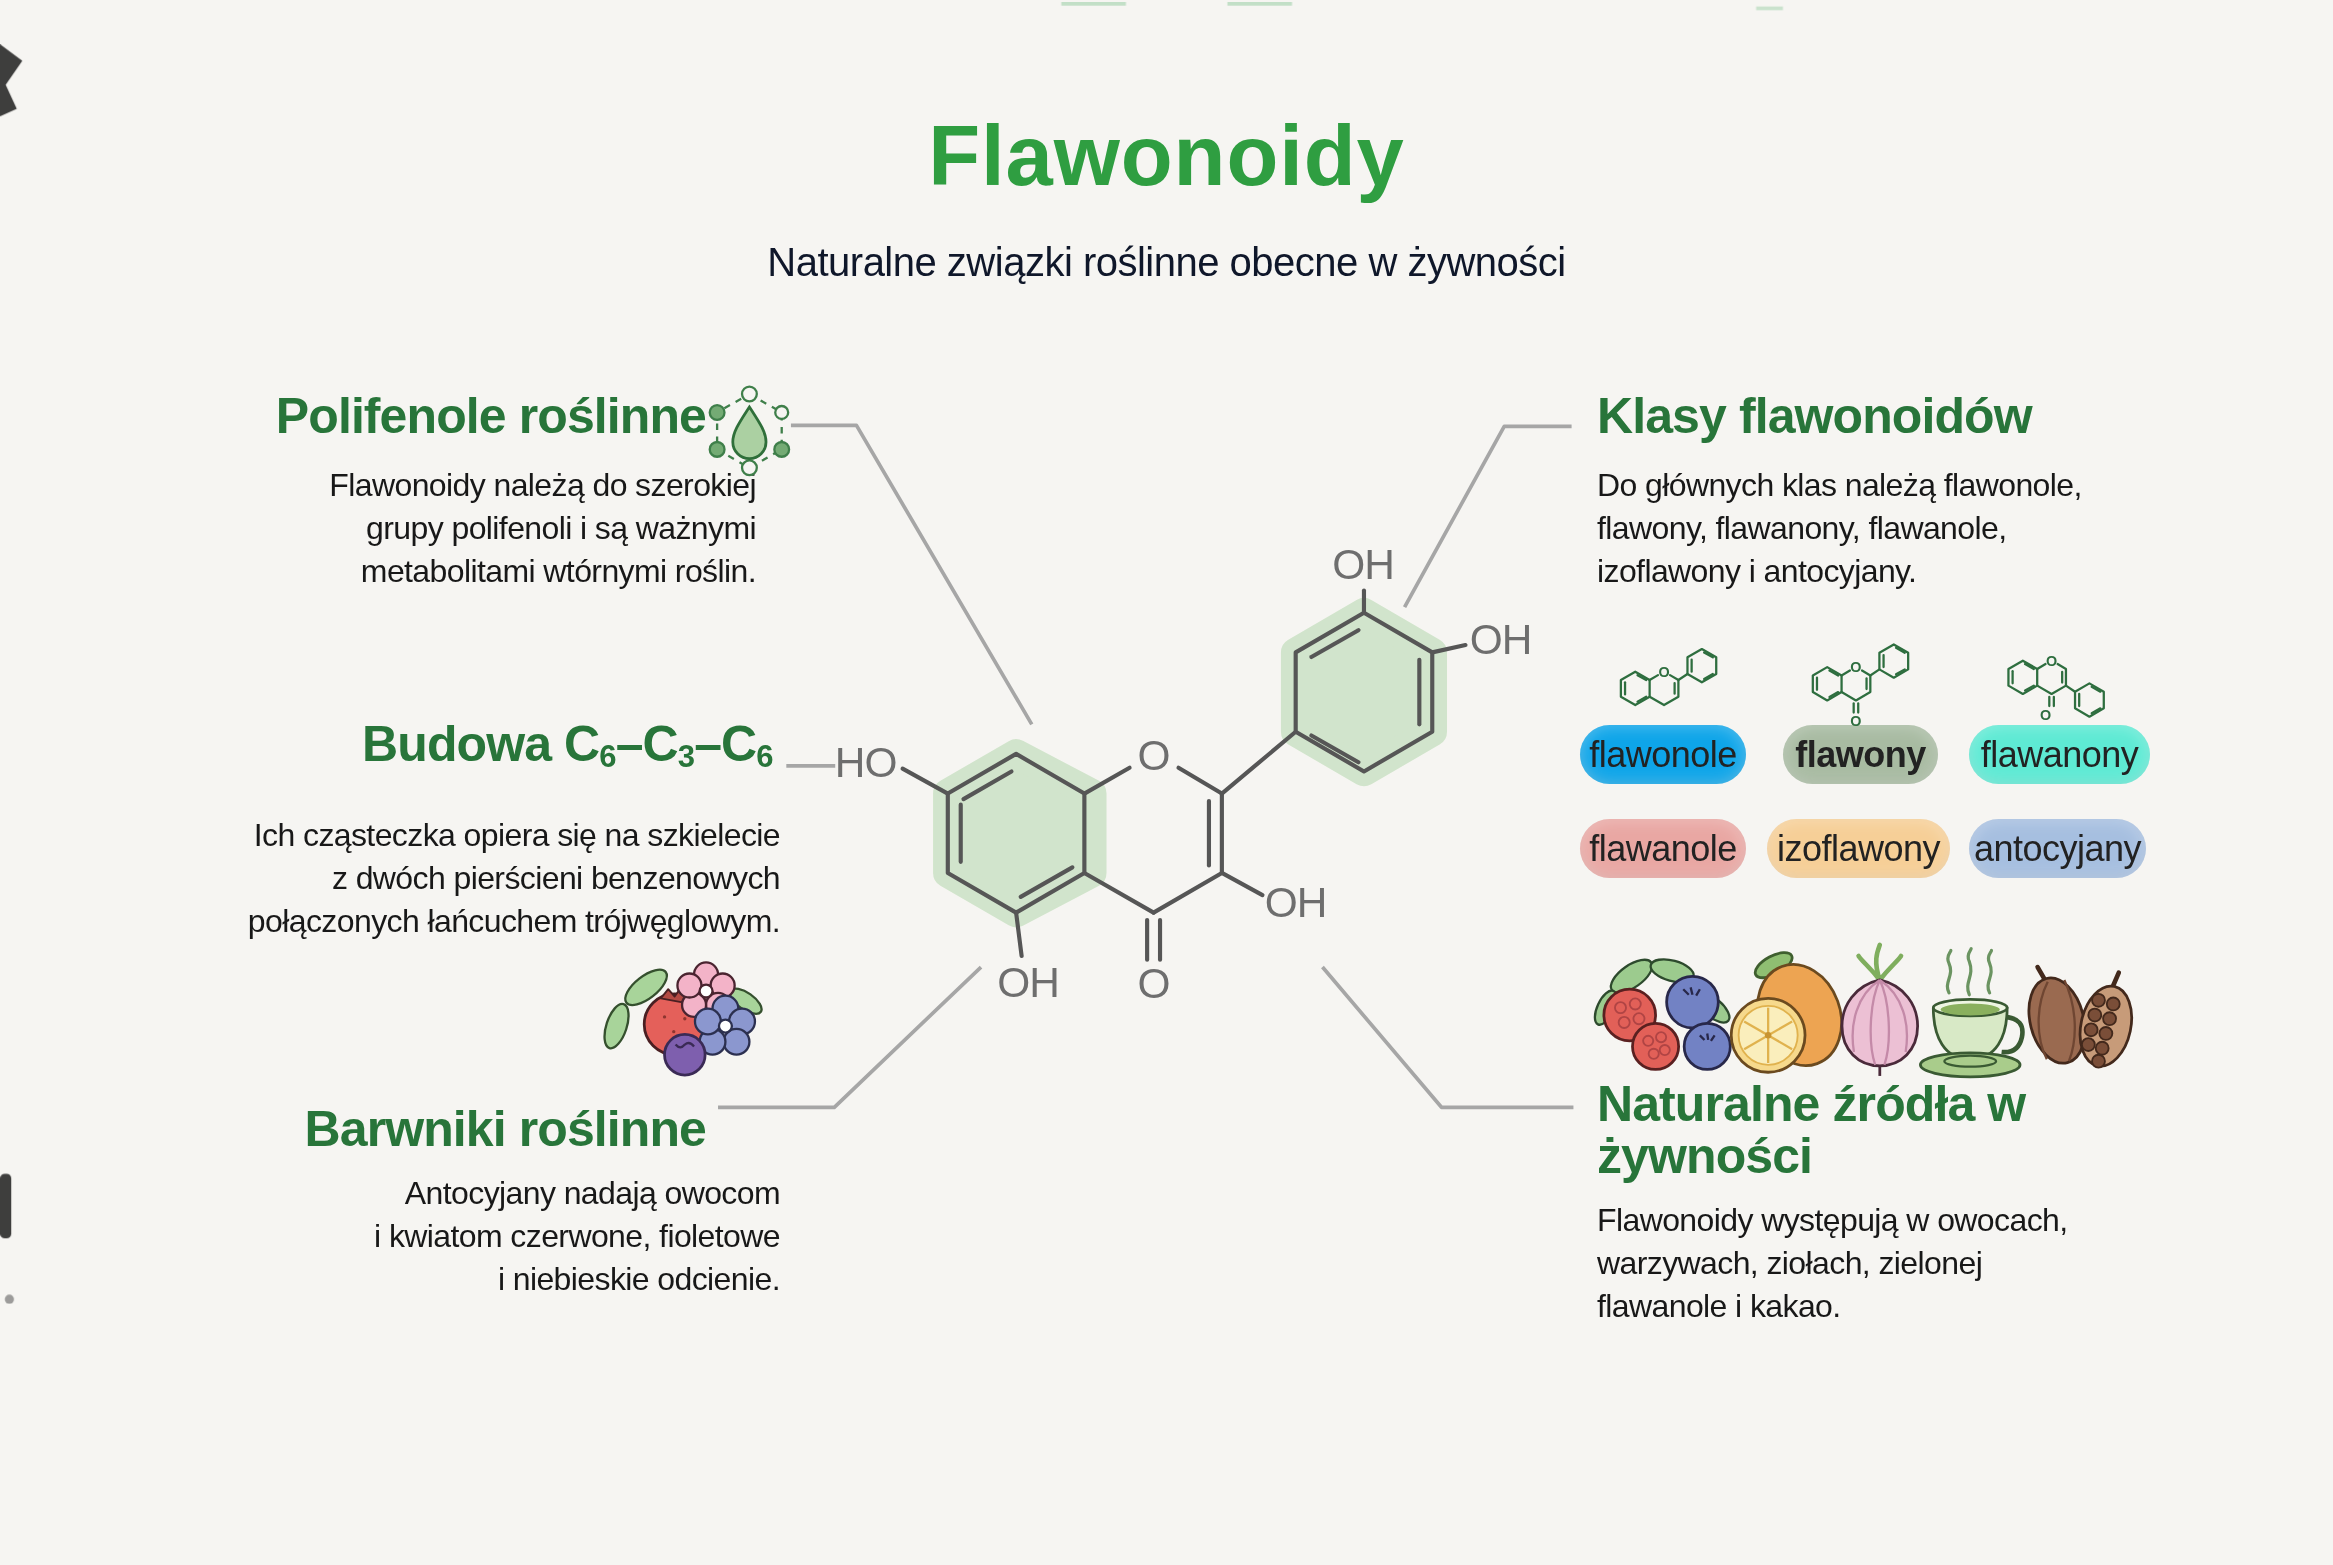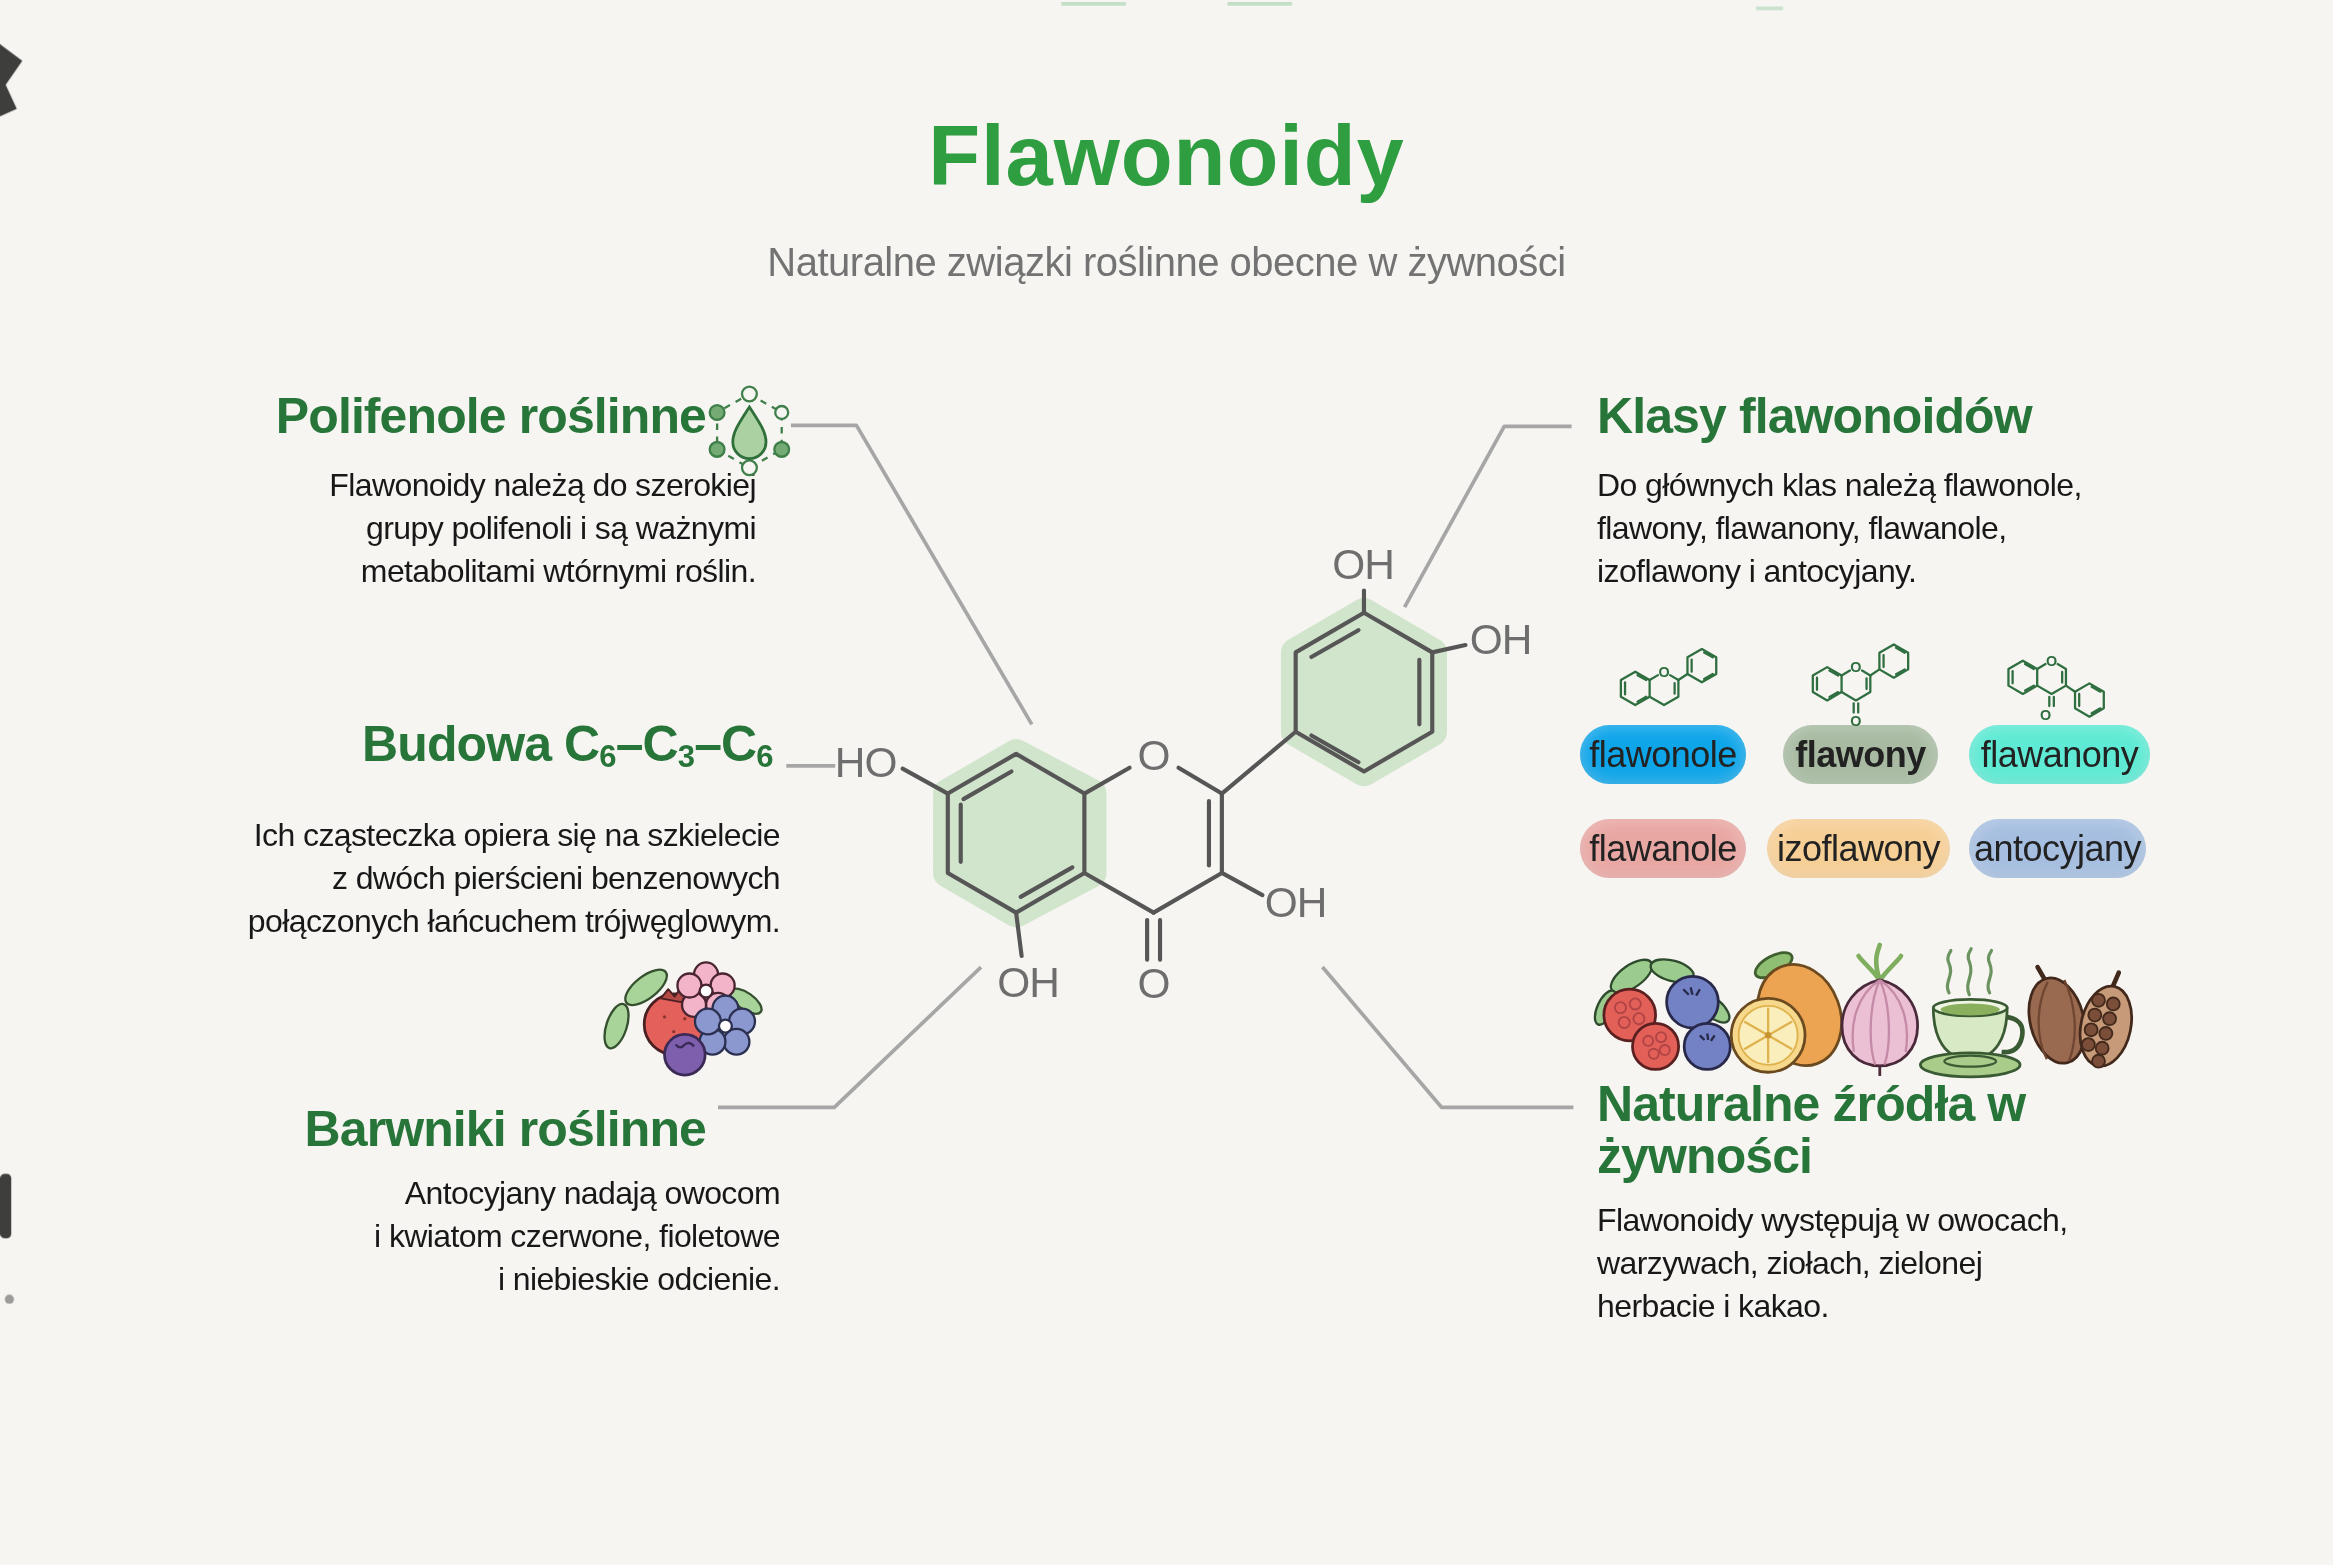--- a/index.html
+++ b/index.html
@@ -11,21 +11,21 @@
   }
   #canvas{position:relative;width:2111px;height:1565px;background:#f6f5f2;}
   .title{
     position:absolute;left:0;top:107px;width:2333px;
     text-align:center;font-size:85px;font-weight:800;letter-spacing:0.9px;
     color:#2f9e41;margin:0;
   }
   .subtitle{
     position:absolute;left:0;top:240px;width:2333px;
     text-align:center;font-size:40px;font-weight:400;letter-spacing:-0.5px;
-    color:#737373;
+    color:#0f172a;
   }
   .sec{position:absolute;}
   .sec h2{
     margin:0;font-size:50px;font-weight:700;letter-spacing:-0.9px;
     color:#28753a;line-height:52px;
   }
   .sec .body{font-size:32px;line-height:43px;color:#181818;letter-spacing:-0.6px;}
   .sec-left{left:111px;width:669px;text-align:right;}
   .sec-right{left:1597px;width:637px;text-align:left;}
   sub.csub{font-size:0.62em;position:relative;top:0.18em;vertical-align:baseline;}
@@ -81,21 +81,21 @@
       <div>flawony, flawanony, flawanole,</div>
       <div>izoflawony i antocyjany.</div>
     </div>
   </div>
 
   <div class="sec sec-right" style="top:1078px;">
     <h2>Naturalne źródła w żywności</h2>
     <div class="body" style="margin-top:16.6px;">
       <div>Flawonoidy występują w owocach,</div>
       <div>warzywach, ziołach, zielonej</div>
-      <div>herbacie i kakao.</div>
+      <div>flawanole i kakao.</div>
     </div>
   </div>
 
   <div class="pill" style="left: 1580px; top: 725px; width: 166px; background-color: #0ea5e9;">flawonole</div>
   <div class="pill" style="left: 1783px; top: 725px; width: 155px; background-color: rgb(168, 187, 162); font-weight: bold;">flawony</div>
   <div class="pill" style="left: 1969px; top: 725px; width: 181px; background-color: #5eead4;">flawanony</div>
   <div class="pill" style="left: 1580px; top: 819px; width: 166px; background-color: rgb(233, 167, 163);">flawanole</div>
   <div class="pill" style="left: 1767px; top: 819px; width: 183px; background-color: rgb(246, 207, 151);">izoflawony</div>
   <div class="pill" style="left: 1969px; top: 819px; width: 177px; background-color: rgb(166, 191, 224);">antocyjany</div>
 

